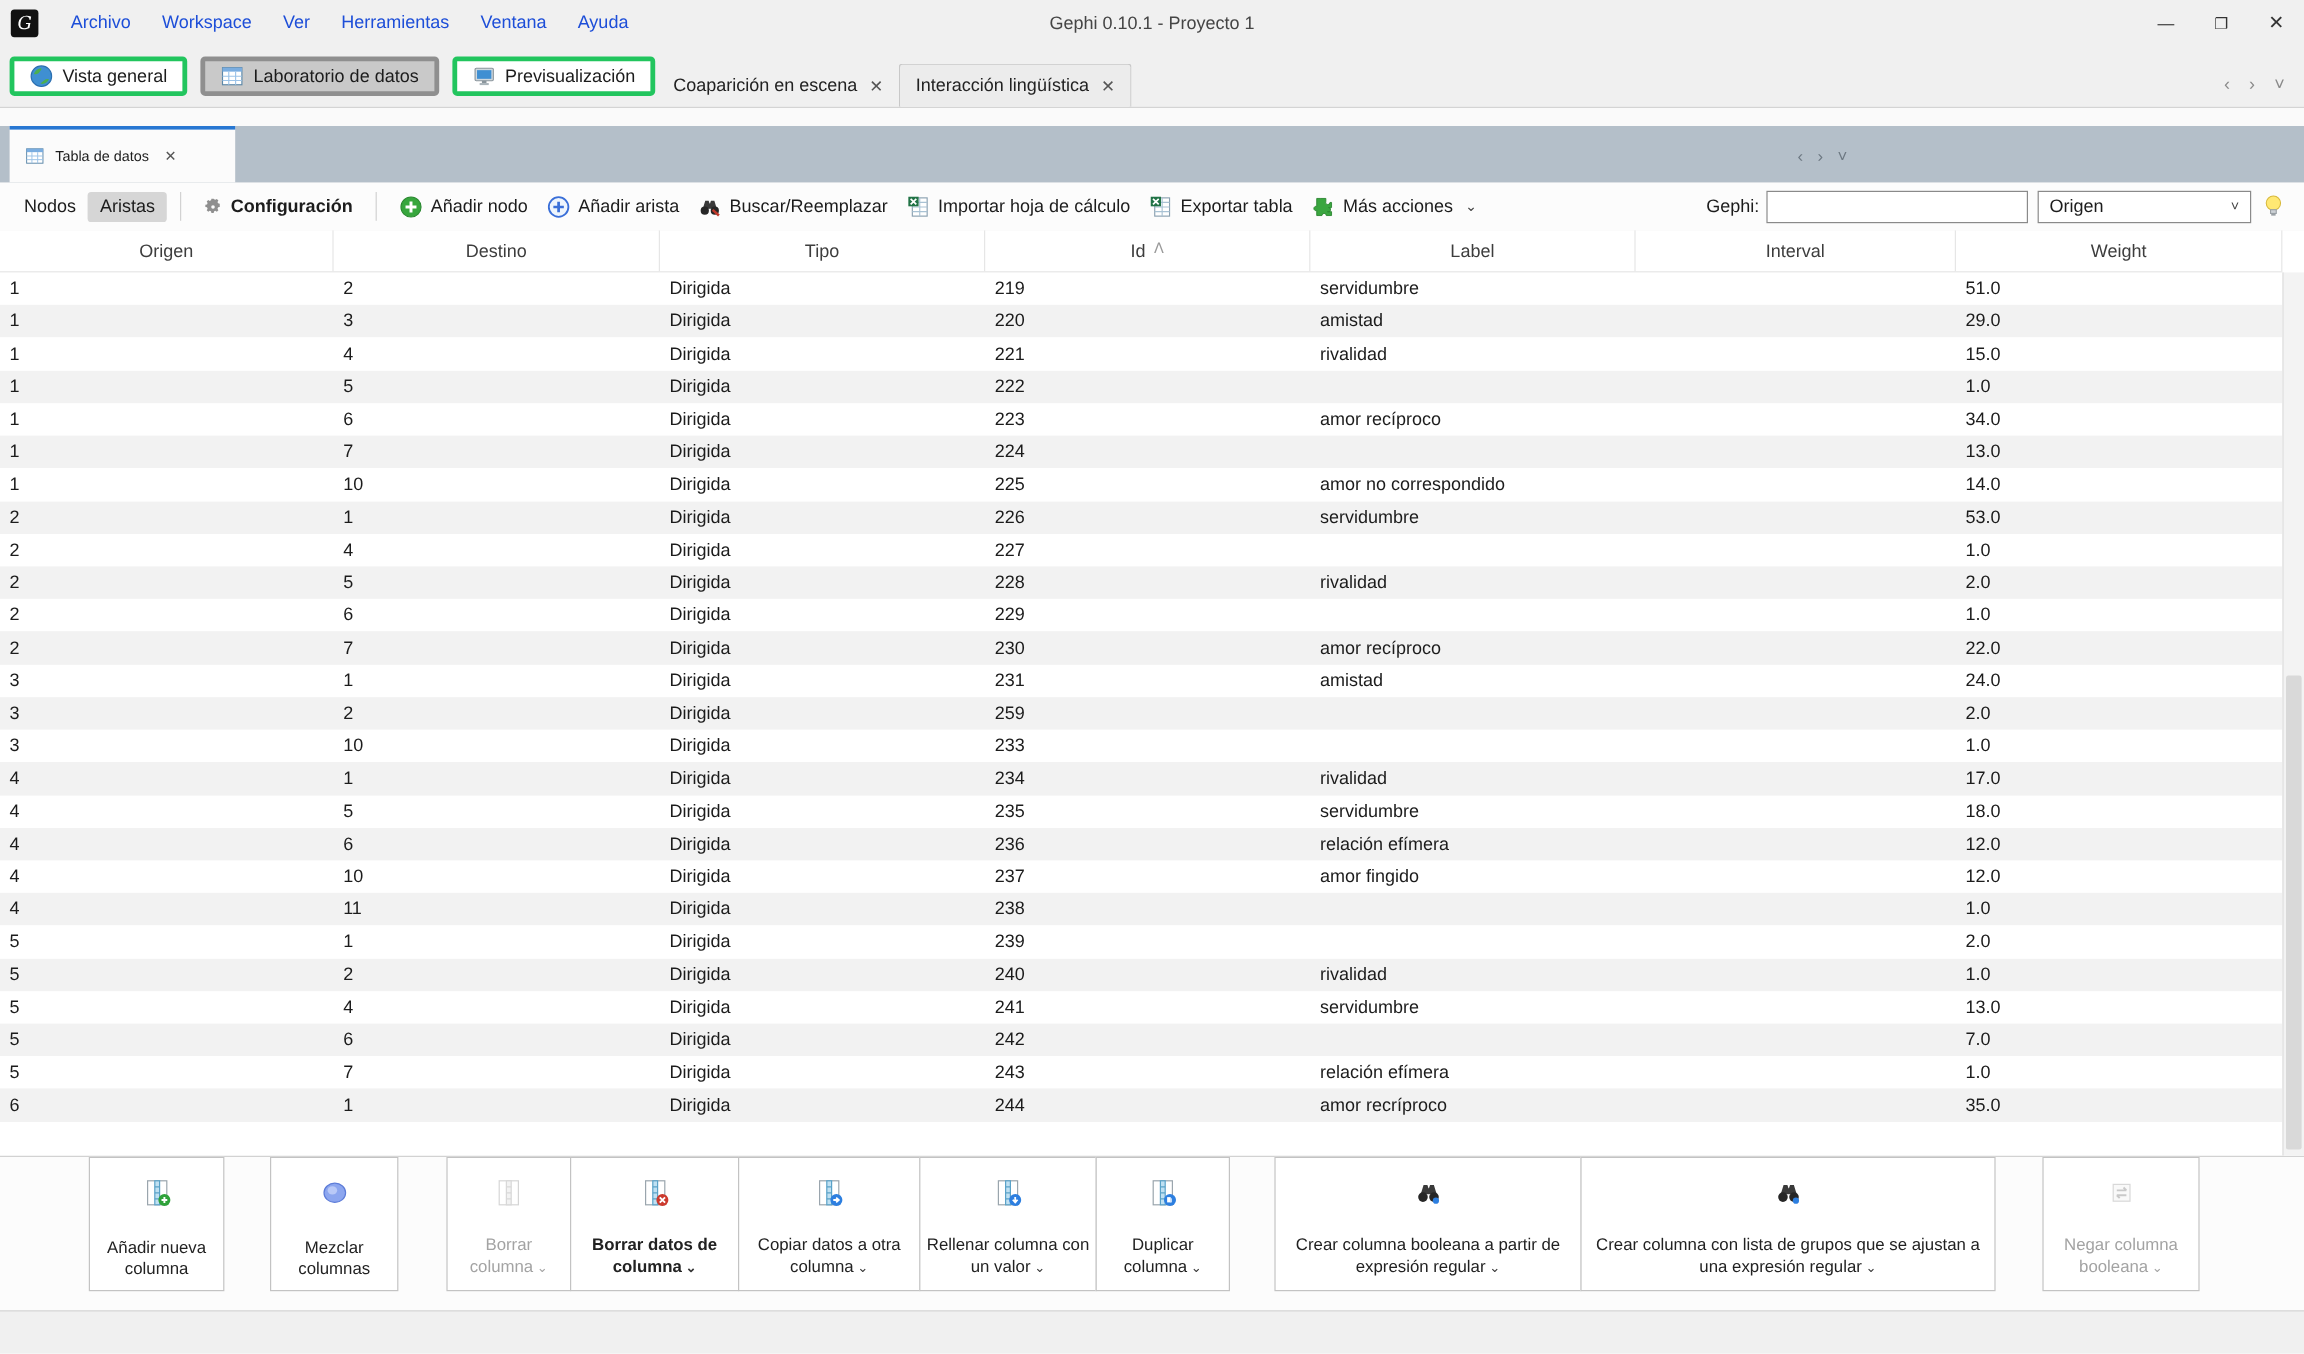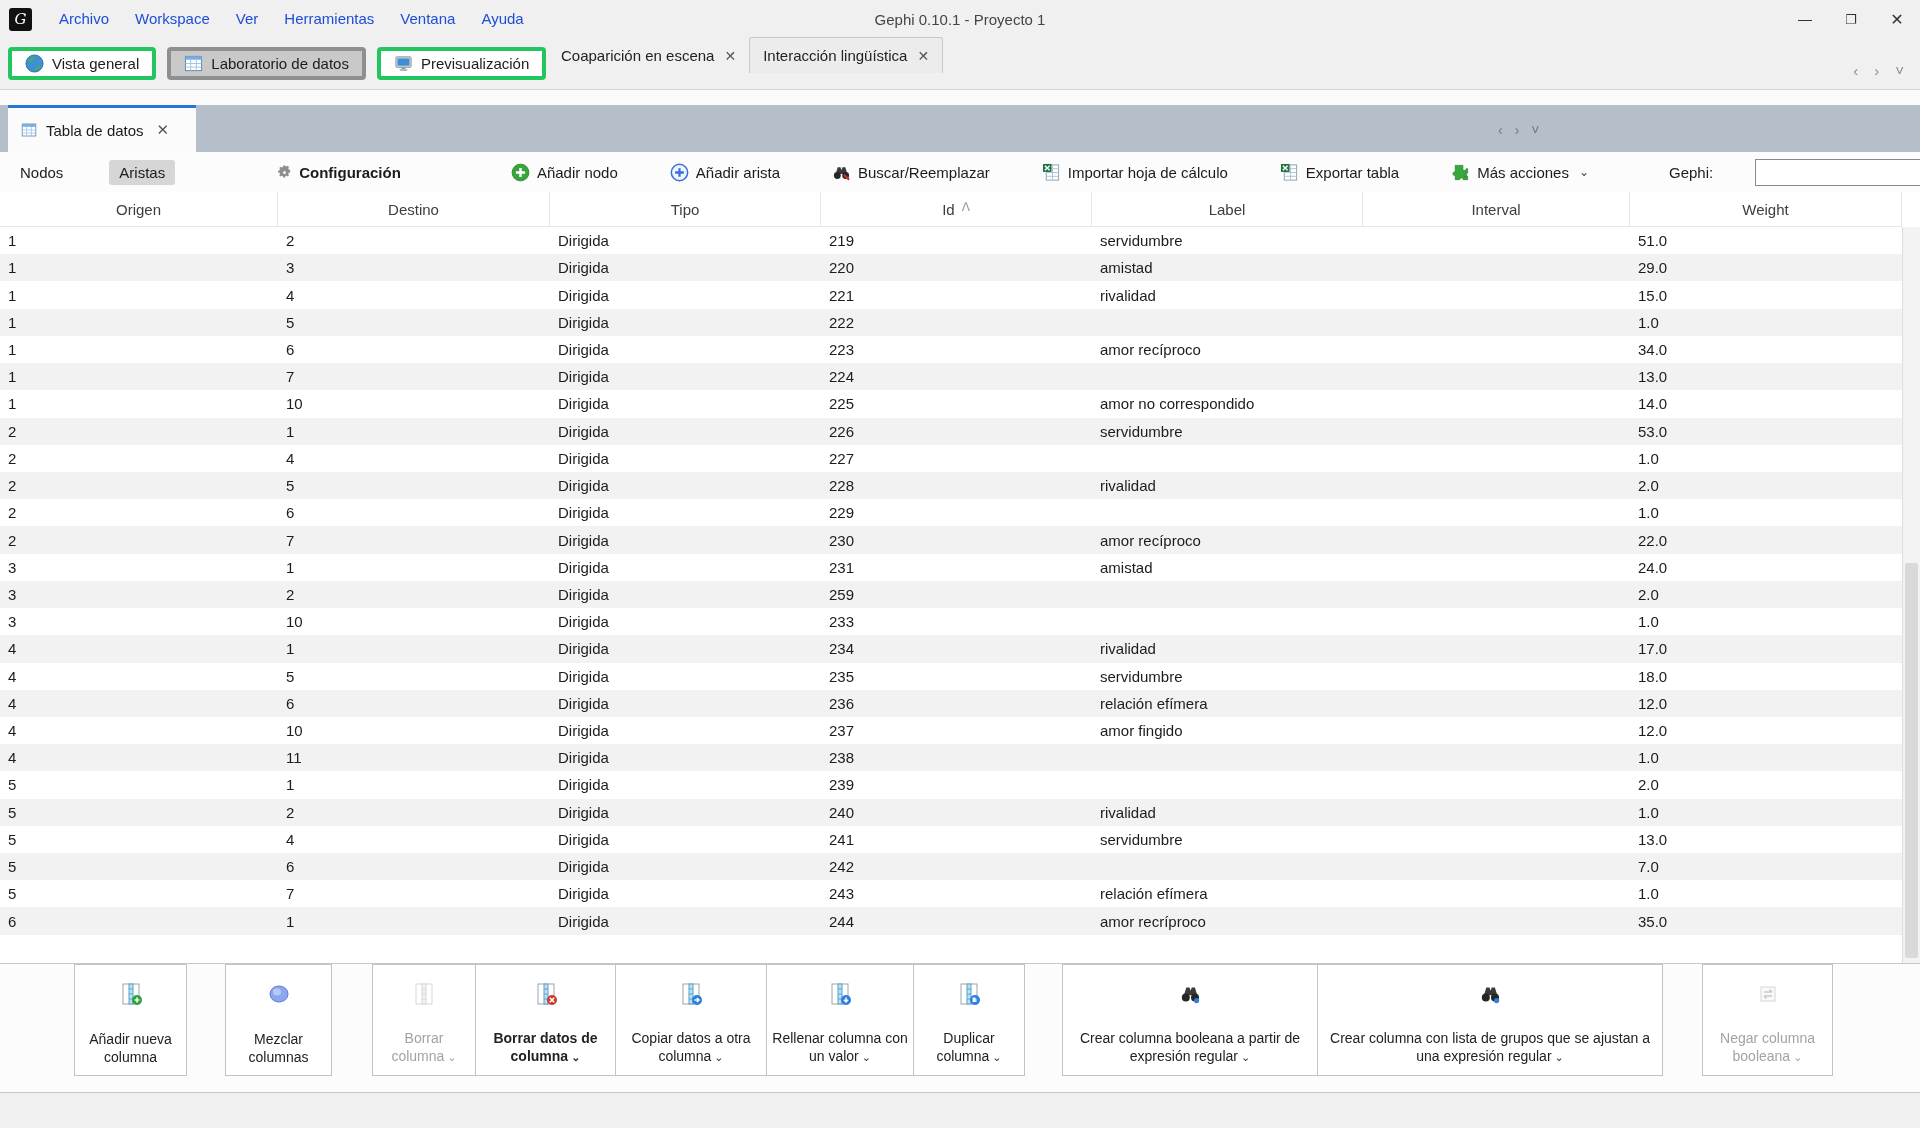--- a/index.html
+++ b/index.html
@@ -18,40 +18,40 @@
   .win-btn { width:46px; height:38px; display:flex; align-items:center; justify-content:center;
              font-size:14px; color:#333; }
 
   
   .views-row { height:52px; background:#f0f0f0; display:flex; align-items:center; padding-left:8px;
                position:relative; border-bottom:1px solid #d4d4d4; }
   .view-btn { height:33px; background:#fff; border:4px solid #22c55e; border-radius:4px; display:flex;
               align-items:center; gap:8px; padding:0 13px; margin-right:11px; font-size:15px; }
   .view-btn.selected { background:#c9c9c9; border-color:#8f8f8f; }
   .view-btn .ic { width:19px; height:19px; display:inline-flex; }
-  .ws-tabs { position:absolute; left:548px; bottom:16px; display:flex; align-items:flex-end; height:100%; }
+  .ws-tabs { position:absolute; left:548px; bottom:0; display:flex; align-items:flex-end; height:100%; }
   .ws-tab { display:flex; align-items:center; gap:10px; padding:9px 13px; font-size:15px; color:#222; }
   .ws-tab.active { background:#ececec; border:1px solid #c8c8c8; border-bottom:none; border-radius:3px 3px 0 0; }
   .ws-close { color:#555; font-size:14px; }
   .ws-nav { position:absolute; right:16px; bottom:10px; display:flex; gap:16px; color:#8a8a8a;
             font-size:15px; }
 
   
   .dock-row { height:62px; background:#fafafa; position:relative; }
   .dock-strip { position:absolute; left:0; right:0; bottom:0; height:47px; background:#b4bfc9; }
   .dock-tab { position:absolute; left:8px; bottom:0; width:188px; height:47px; background:#fbfbfb;
               border-top:3px solid #2777d2; display:flex; align-items:center; gap:9px; padding-left:13px;
-              font-size:15px;text-align:center; }
+              font-size:12px;text-align:center; }
   .dock-tab .ic { width:16px; height:16px; display:inline-flex; }
   .dock-close { color:#555; margin-left:4px; }
   .strip-nav { position:absolute; left:1498px; bottom:14px; display:flex; gap:12px; color:#6d7882;
                font-size:14px; }
 
   
-  .toolbar { height:40px; background:#fcfcfc; display:flex; align-items:center; padding:0 10px;gap:36px; }
+  .toolbar { height:40px; background:#fcfcfc; display:flex; align-items:center; padding:0 10px; }
   .tb-tab { font-size:15px; padding:4px 10px; border-radius:3px; }
   .tb-tab.selected { background:#d6d6d6; }
   .tb-sep { width:1px; height:24px; background:#d2d2d2; margin:0 11px; }
   .tb-btn { display:flex; align-items:center; gap:7px; font-size:15px; margin:0 8px; white-space:nowrap; }
   .tb-btn.bold { font-weight:bold; }
   .tb-btn .ic { width:19px; height:19px; display:inline-flex; }
   .tb-chev { font-size:12px; color:#444; margin-left:3px; }
   .tb-spacer { flex:1; }
   .filter-label { font-size:15px; margin-right:6px; }
   .filter-input { width:218px; height:27px; border:1px solid #8a8a8a; background:#fff; font-size:14px;

